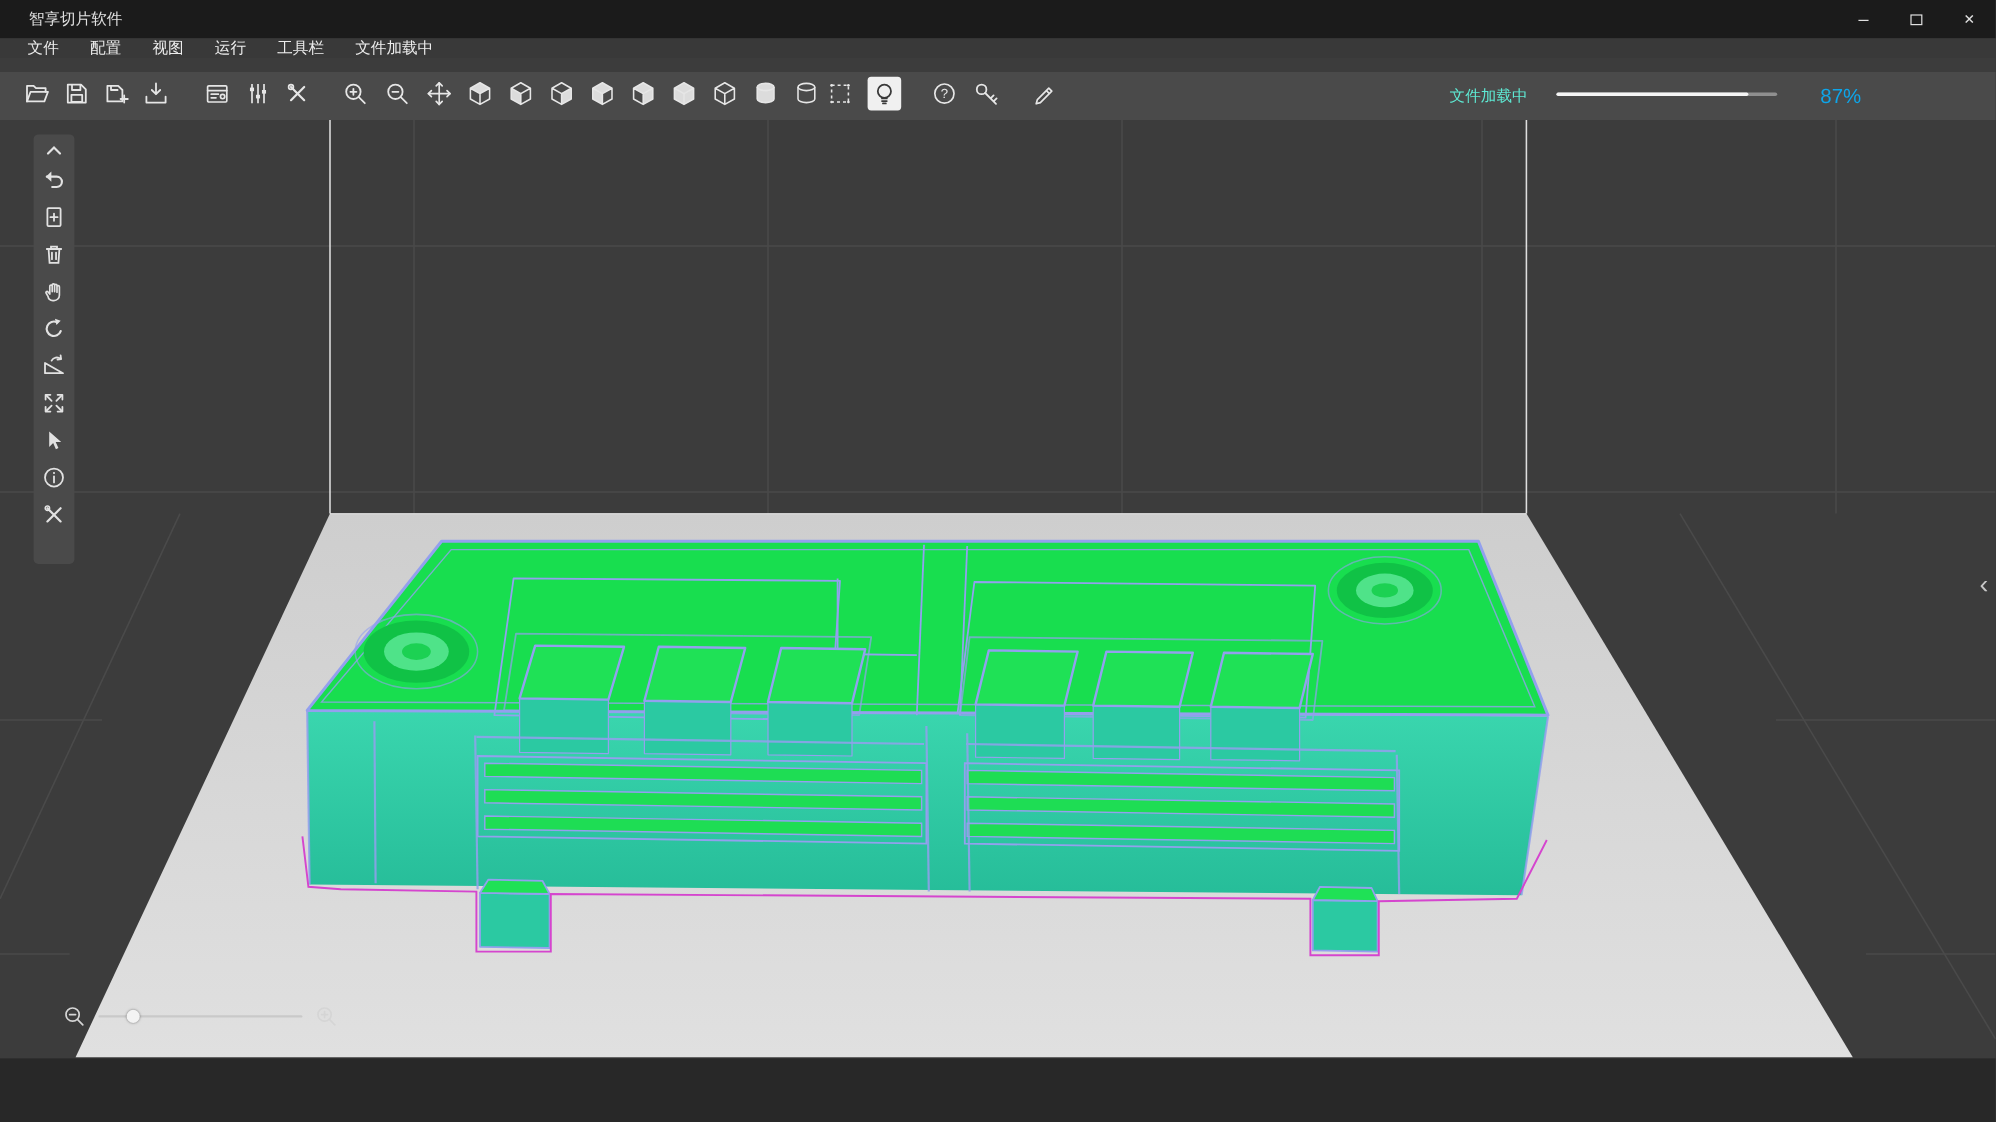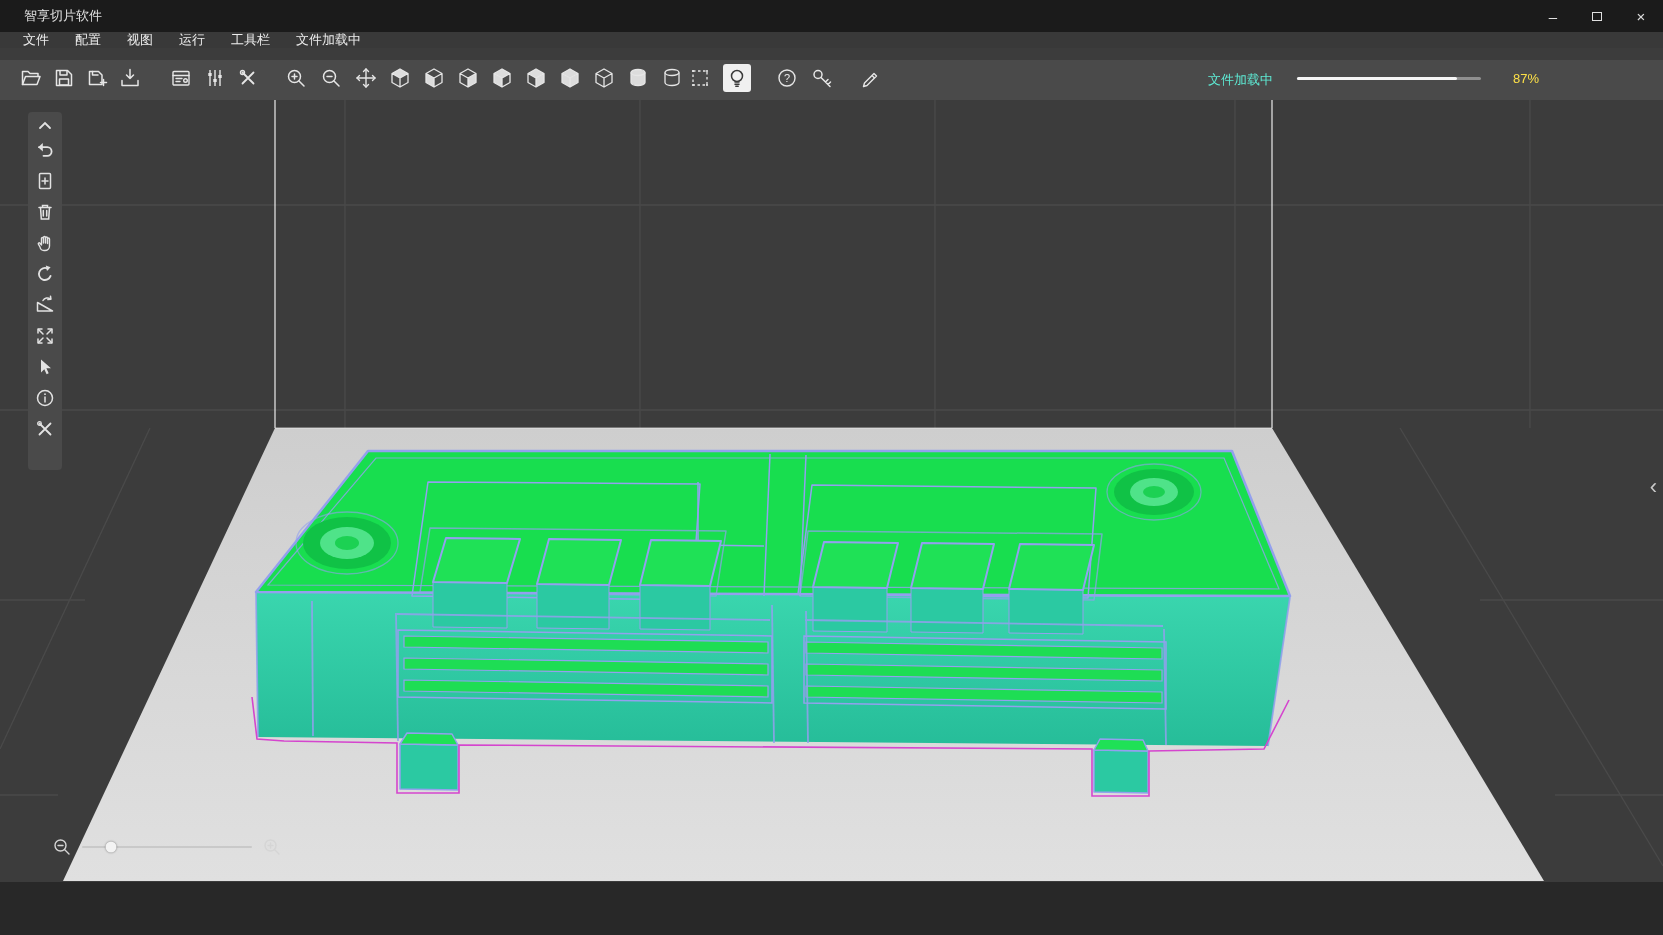--- a/index.html
+++ b/index.html
@@ -20,22 +20,22 @@
     background:#4a4a4a; z-index:10; }
   .tbtn { position:absolute; top:64px; width:28px; height:28px; z-index:11;
     display:flex; align-items:center; justify-content:center; cursor:default; }
   .tbtn.active { background:#f0f0f0; border-radius:3px; }
   .tbtn svg { display:block; }
   .loading-label { position:absolute; top:71px; right:390px; color:#5eead4;
     font-size:13px; z-index:11; }
   .progress-track { position:absolute; top:77px; right:182px; width:184px; height:3px;
     background:#8f8f8f; border-radius:2px; z-index:11; }
   .progress-fill { height:3px; background:#f5f5f5; border-radius:2px; width:0; }
-  .progress-percent { position:absolute; top:71px; right:124px; color:#fde047;
-    font-size:13px; z-index:11; }
+  .progress-percent { position:absolute; top:71px; right:112px; color:#0ea5e9;
+    font-size:17px; z-index:11; }
   .sidepanel { position:absolute; left:28px; top:112px; width:34px; height:358px;
     background:#4a4a4a; border-radius:4px; z-index:12; display:flex; flex-direction:column;
     align-items:center; padding-top:4px; }
   .sbtn { width:28px; height:31px; display:flex; align-items:center; justify-content:center;
     cursor:default; }
   .sbtn.small { height:18px; }
   .scene { position:absolute; left:0; top:0; z-index:1; }
   .bottombar { position:absolute; left:0; top:882px; width:1663px; height:53px;
     background:#282828; z-index:9; }
   .zoomctl { position:absolute; left:52px; top:833px; width:240px; height:28px; z-index:12;

